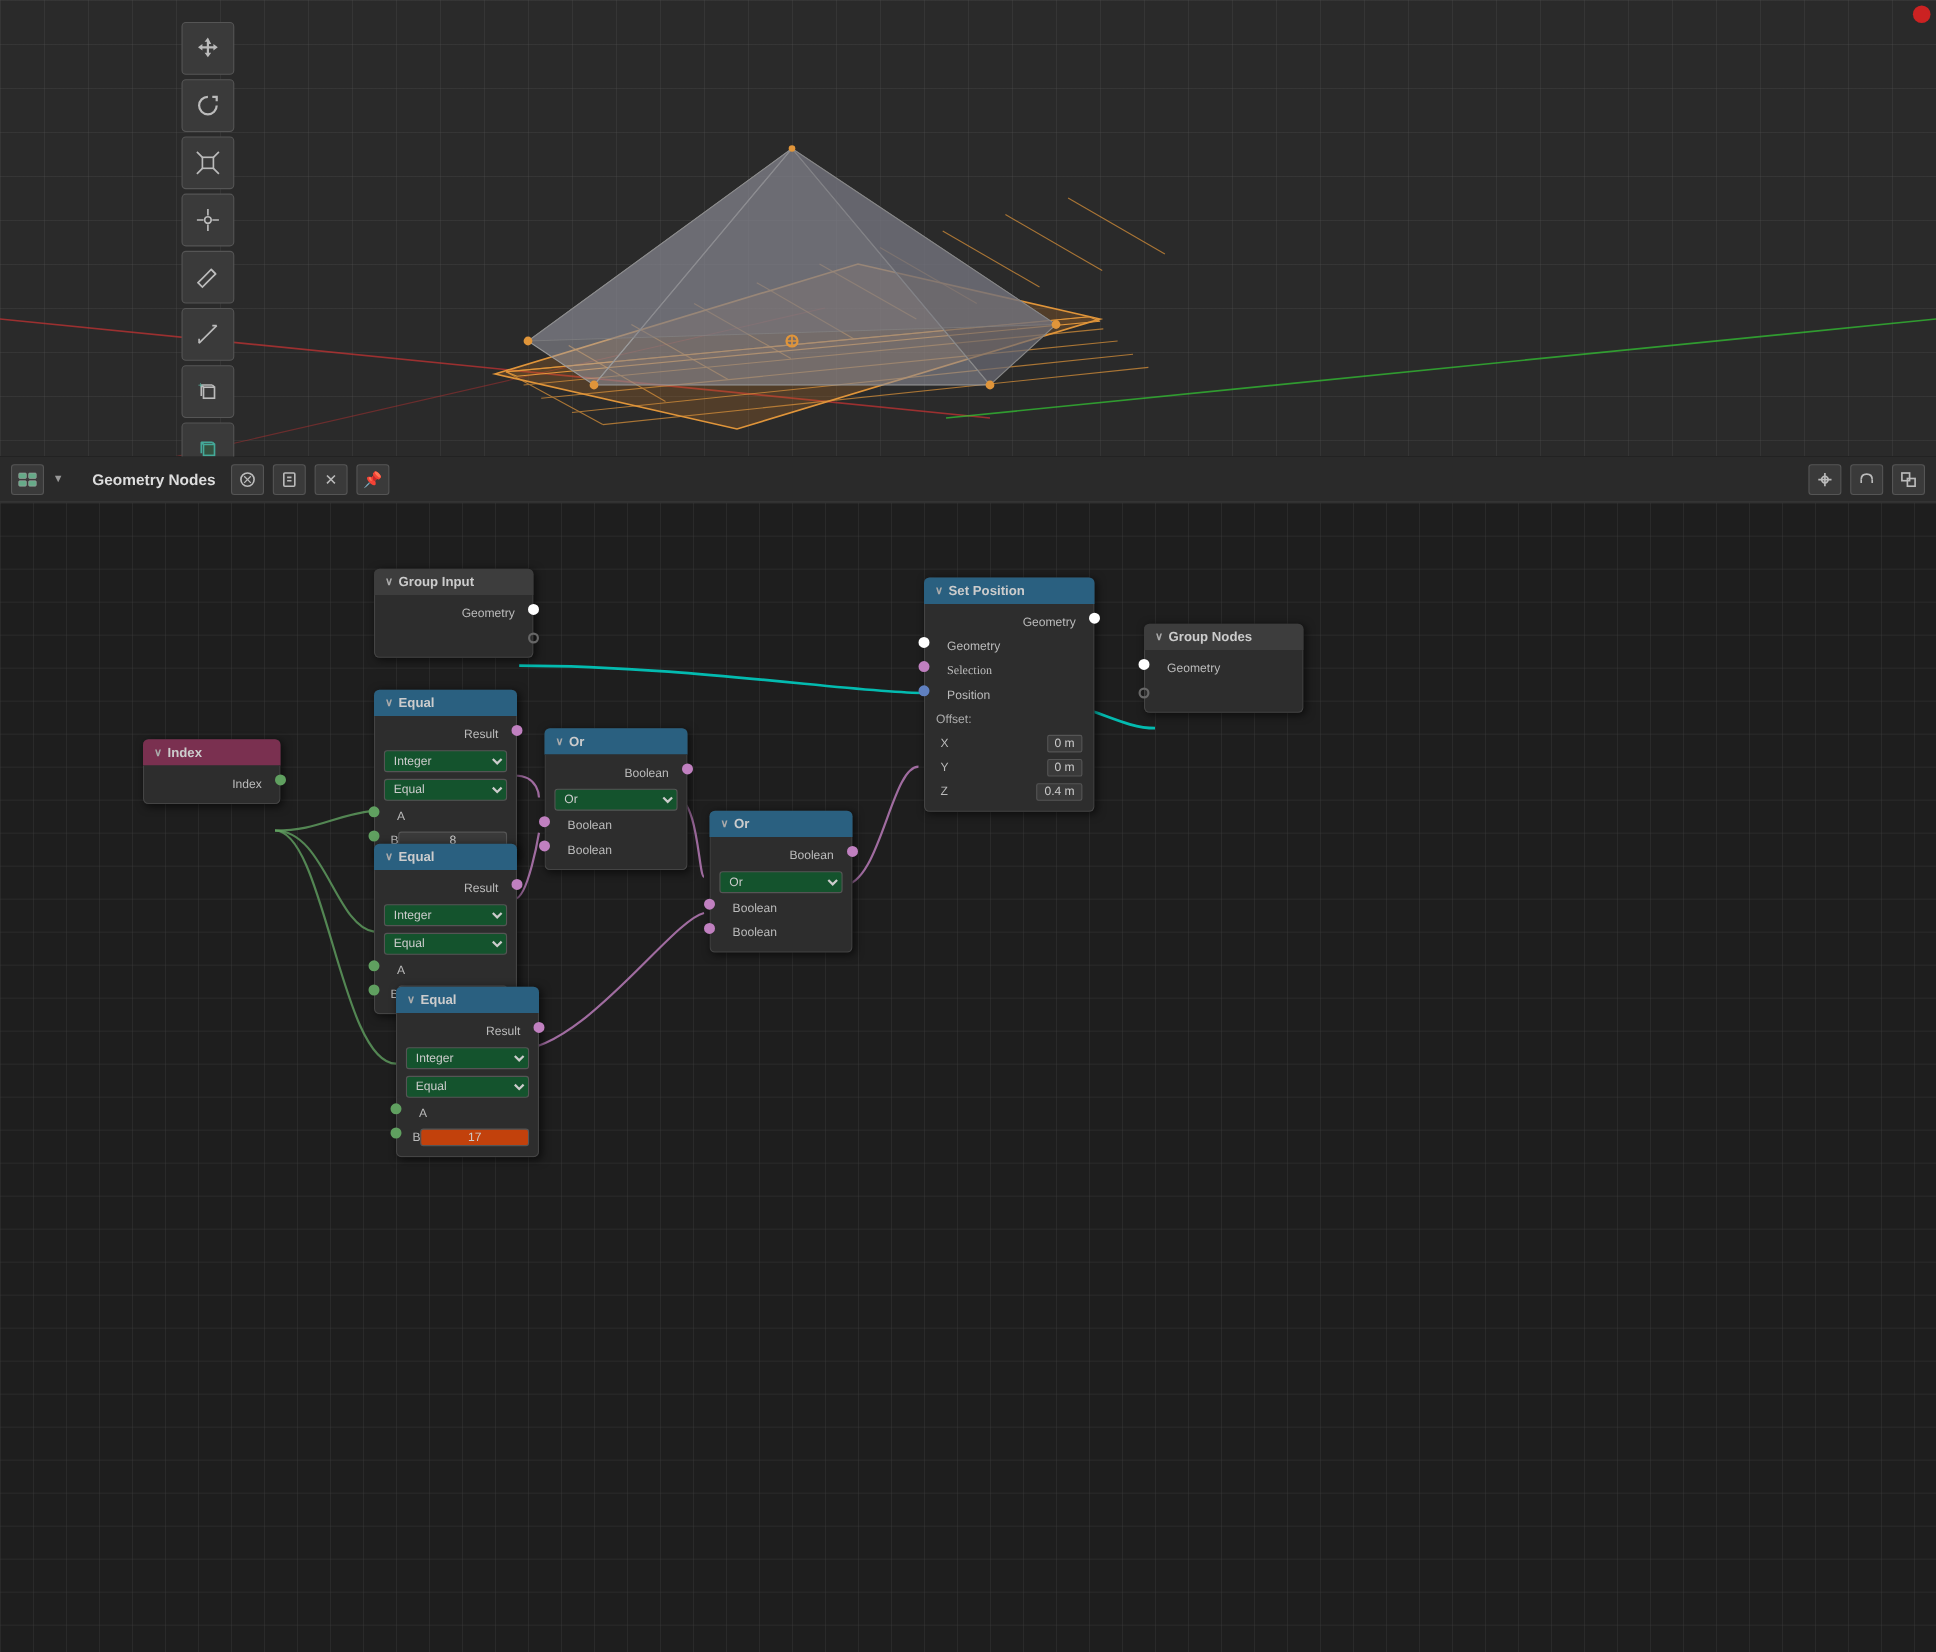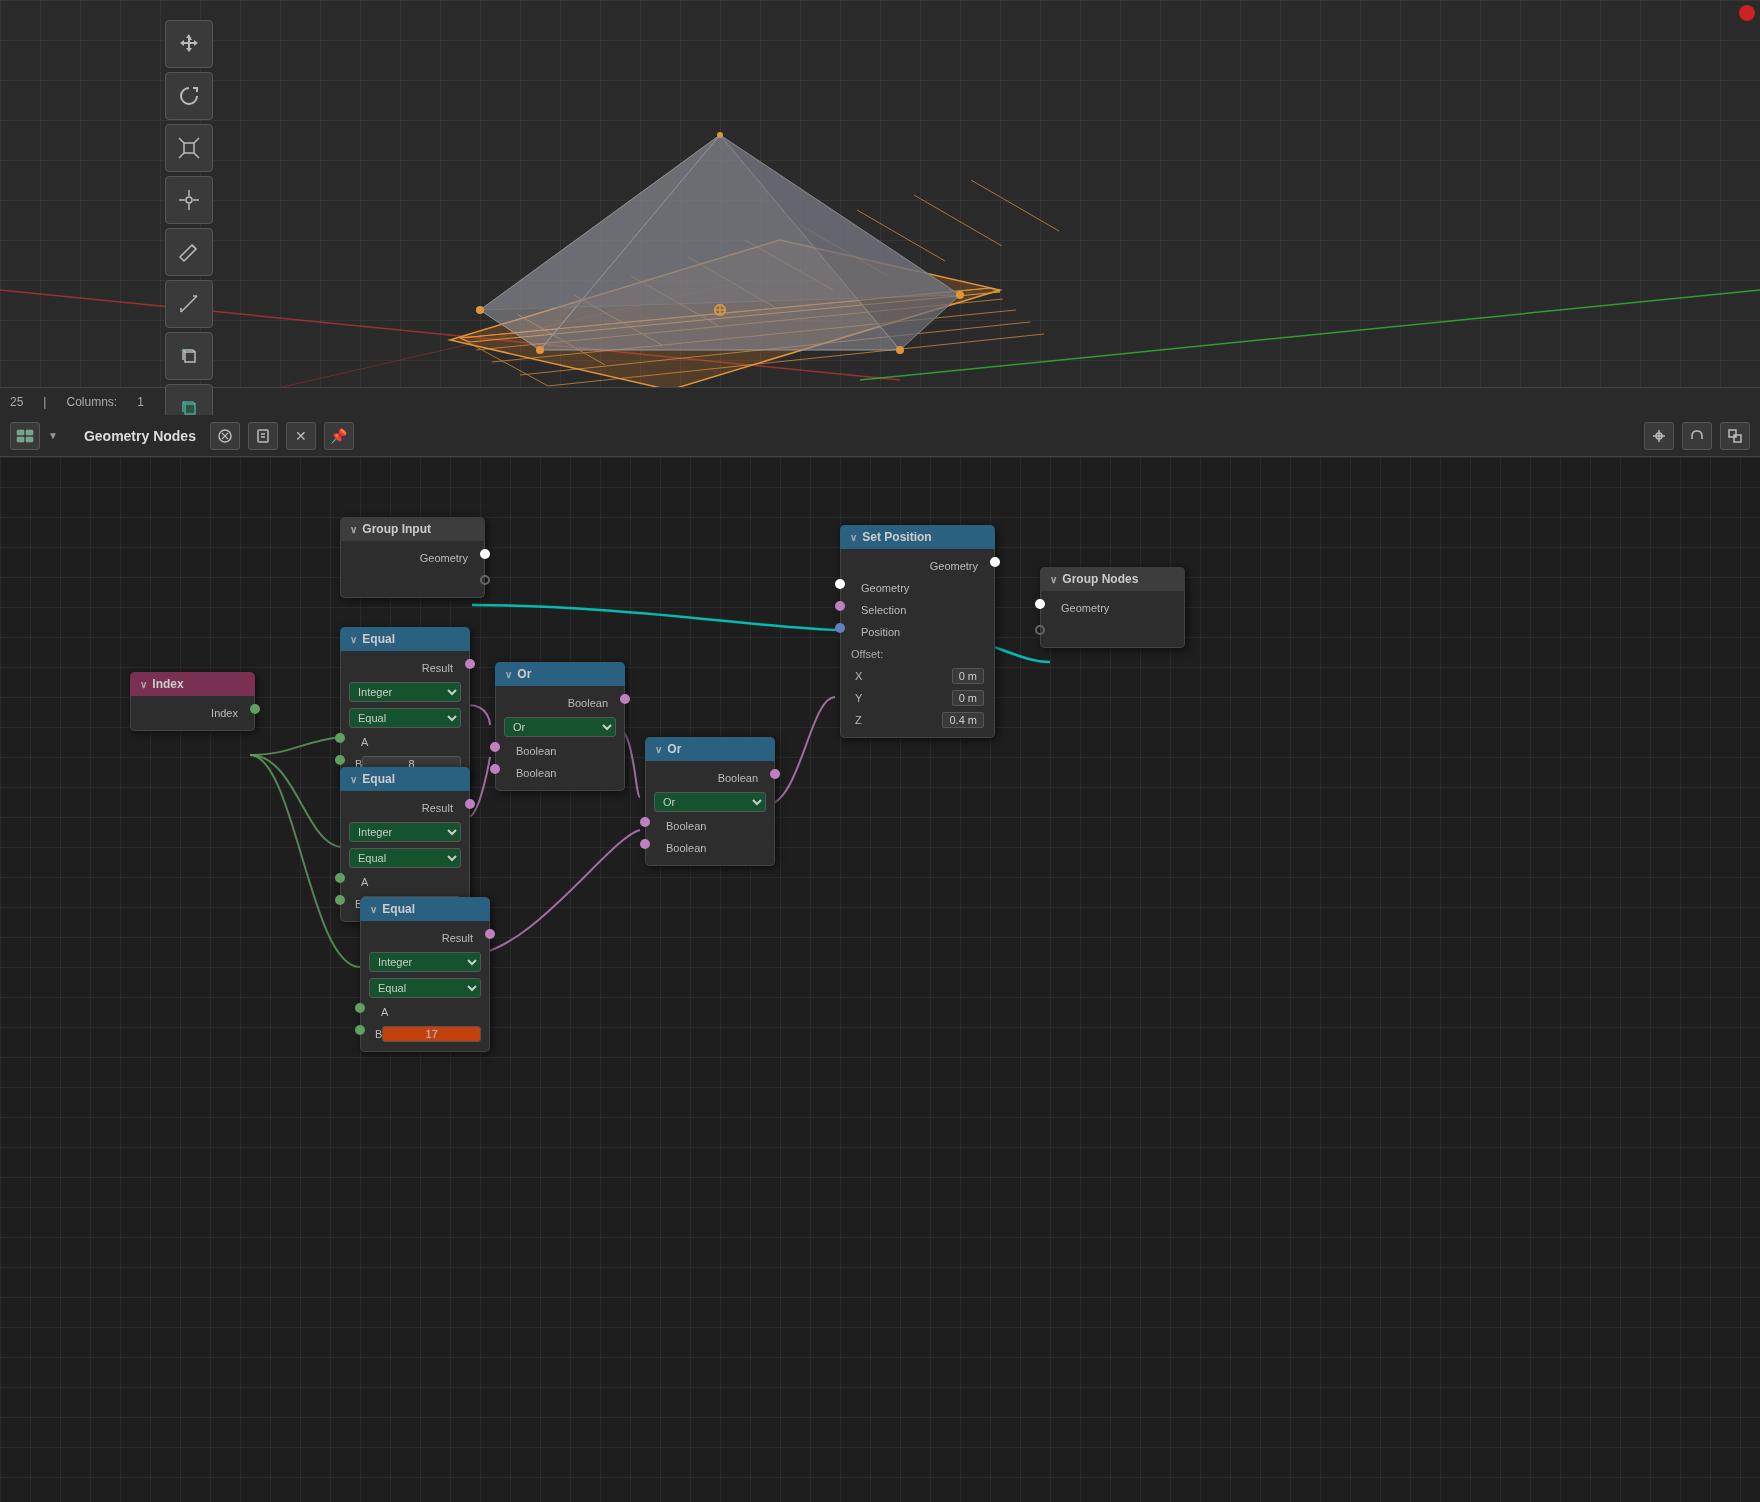--- a/index.html
+++ b/index.html
@@ -366,26 +366,20 @@
       <svg width="24" height="24" viewBox="0 0 24 24" fill="none" stroke="#4a9" stroke-width="1.5">
         <rect x="8" y="8" width="10" height="10" fill="rgba(40,140,80,0.3)"></rect>
         <line x1="6" y1="6" x2="8" y2="8"></line>
         <line x1="6" y1="6" x2="16" y2="6"></line>
         <line x1="16" y1="6" x2="18" y2="8"></line>
         <line x1="6" y1="6" x2="6" y2="16"></line>
       </svg>
     </div>
   </div>
 
-  <div id="status-bar">
-    <span>25</span>
-    <span>|</span>
-    <span>Columns:</span>
-    <span>1</span>
-  </div>
 </div>
 
 <div id="node-editor">
 
   <div id="node-editor-header">
     <div class="header-icon-btn">
       <svg width="18" height="14" viewBox="0 0 18 14" fill="none">
         <rect x="1" y="1" width="7" height="5" rx="1" fill="#6a8" stroke="#aaa" stroke-width="0.5"></rect>
         <rect x="10" y="1" width="7" height="5" rx="1" fill="#6a8" stroke="#aaa" stroke-width="0.5"></rect>
         <rect x="1" y="8" width="7" height="5" rx="1" fill="#6a8" stroke="#aaa" stroke-width="0.5"></rect>
@@ -670,21 +664,21 @@
           <div class="socket socket-geo socket-right" style="top:2px;right:-6px;"></div>
         </div>
 
         <div class="node-row">
           <div class="socket socket-geo socket-left" style="top:2px;left:-6px;"></div>
           <span class="node-row-label left" style="padding-left:10px;">Geometry</span>
         </div>
 
         <div class="node-row">
           <div class="socket socket-bool socket-left" style="top:2px;left:-6px;"></div>
-          <span class="node-row-label left" style="padding-left:10px;">Selection</span>
+          <span class="node-row-label left" style="padding-left:10px;font-family:Liberation Serif, serif;">Selection</span>
         </div>
 
         <div class="node-row">
           <div class="socket socket-vec socket-left" style="top:2px;left:-6px;"></div>
           <span class="node-row-label left" style="padding-left:10px;">Position</span>
         </div>
 
         <div class="node-row" style="padding:2px 10px;">
           <span style="font-size:11px;color:#aaa;text-align:center;">Offset:</span>
         </div>

